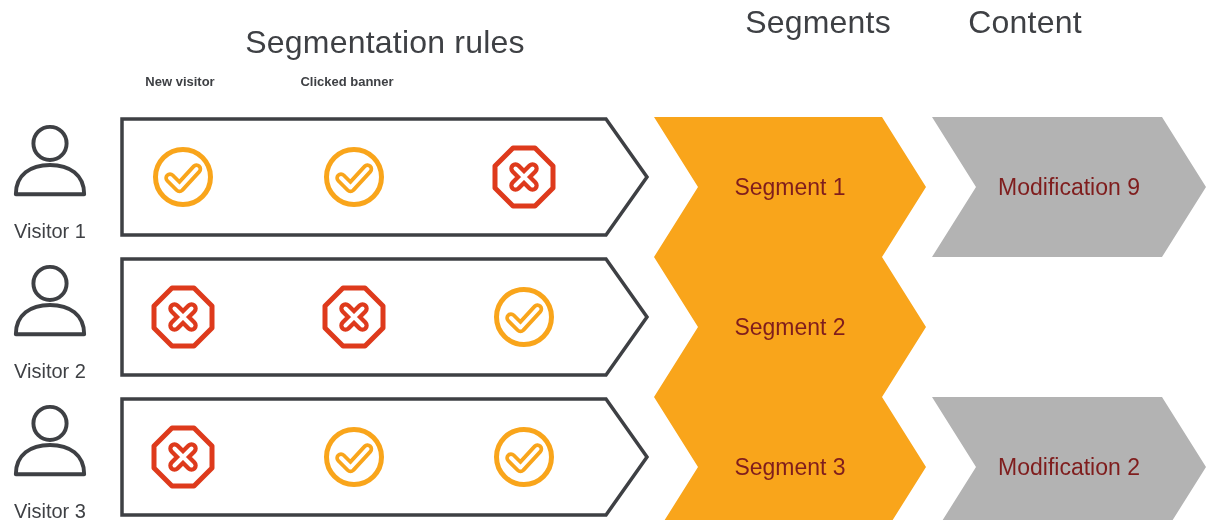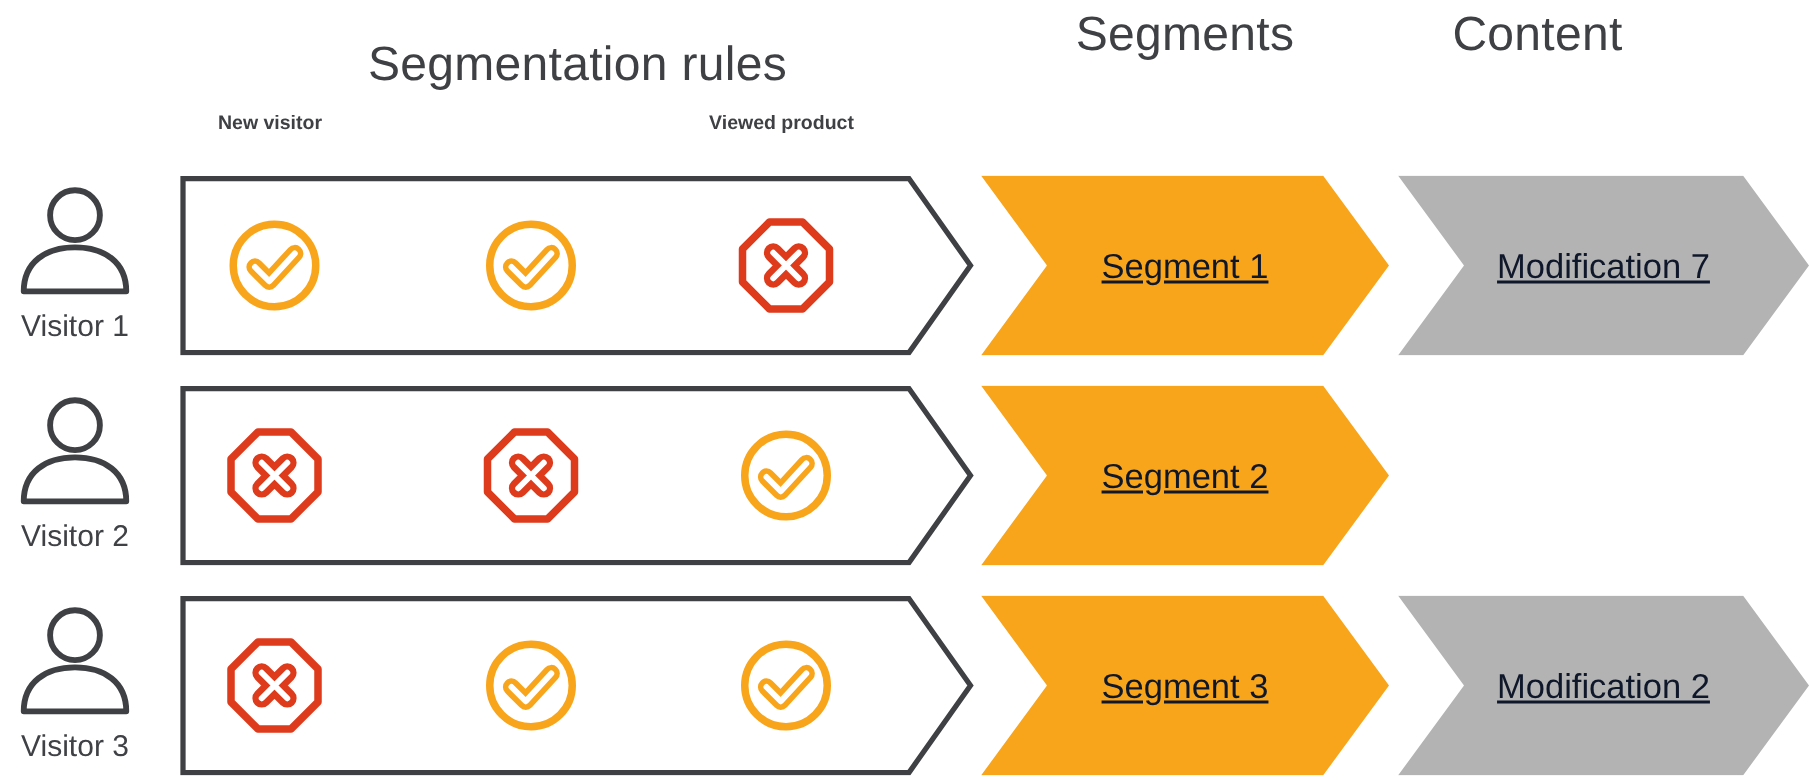--- a/index.html
+++ b/index.html
@@ -9,64 +9,64 @@
     position:relative; width:1206px; height:520px; background:#ffffff;
     overflow:hidden; color:#3E4044;
   }
   
   .main-title {
     position:absolute; top:0; height:44px; line-height:44px;
     font-size:32px; font-weight:400; text-align:center; color:#3E4044;
     letter-spacing:0.2px;
   }
   .title-rules   { left:120px; width:530px;margin-top:20px; }
-  .title-segments{ left:654px; width:272px; }
+  .title-segments{ left:682px; width:272px; }
   .title-content { left:888px; width:274px; }
   .col-head {
     position:absolute; top:74px; transform:translateX(-50%);
     font-size:13px; font-weight:700; color:#3E4044; white-space:nowrap;
   }
   
   .row { position:absolute; left:0; width:1206px; height:120px; }
   .row-1 { top:117px; } .row-2 { top:257px; } .row-3 { top:397px; }
 
   .visitor { position:absolute; left:0; top:0; width:100px; height:120px; text-align:center; }
   .visitor svg { display:block; margin:2px auto 0; }
-  .visitor-label { font-size:20px; color:#3F4145; margin-top:2px; white-space:nowrap; }
+  .visitor-label { font-size:20px; color:#3F4145; margin-top:15px; white-space:nowrap; }
 
   .rulebox { position:absolute; left:120px; top:0; }
   .rule-icon { position:absolute; top:28px; width:64px; height:64px; }
   .rule-pos-0 { left:151px; } .rule-pos-1 { left:322px; } .rule-pos-2 { left:492px; }
   .rule-icon svg { display:block; }
 
   .chev {
-    position:absolute; top:0; height:120px;
+    position:absolute; top:0; height:140px;
     display:flex; align-items:center; justify-content:center;
-    font-size:23px; color:#0f172a;text-decoration:underline;
+    font-size:23px; color:#7f1d1d;
   }
   .chev-segment {
     left:654px; width:272px; background:#F9A51B;
     clip-path:polygon(0 0, calc(100% - 44px) 0, 100% 50%, calc(100% - 44px) 100%, 0 100%, 44px 50%);
   }
   .chev-mod {
     left:932px; width:274px; background:#B3B3B3;
     clip-path:polygon(0 0, calc(100% - 44px) 0, 100% 50%, calc(100% - 44px) 100%, 0 100%, 44px 50%);
   }
 </style>
 </head>
 <body>
 
 <div class="canvas">
 
   <div class="main-title title-rules">Segmentation rules</div>
   <div class="main-title title-segments">Segments</div>
   <div class="main-title title-content">Content</div>
 
   <div class="col-head" style="left:180px">New visitor</div>
-  <div class="col-head" style="left:521px">Viewed product</div>
+  <div class="col-head" style="left:347px">Clicked banner</div>
 
   <div class="row row-1">
     <div class="visitor">
       <span><svg width="82" height="86" viewBox="0 0 84 88">
     <circle cx="42" cy="25" r="17" fill="none" stroke="#3E4044" stroke-width="4"></circle>
     <path d="M7 77 C7 57 22 47 42 47 C62 47 77 57 77 77 Z" fill="none" stroke="#3E4044" stroke-width="4" stroke-linejoin="round"></path>
   </svg></span>
       <div class="visitor-label">Visitor 1</div>
     </div>
     <svg class="rulebox" width="530" height="120" viewBox="0 0 530 120">
@@ -90,21 +90,21 @@
         <svg width="64" height="64" viewBox="0 0 64 64">
     <polygon points="21,3 43,3 61,21 61,43 43,61 21,61 3,43 3,21" fill="none" stroke="#DE3A1C" stroke-width="5" stroke-linejoin="round"></polygon>
     <path d="M23.5 23.5 L40.5 40.5 M40.5 23.5 L23.5 40.5" fill="none" stroke="#DE3A1C" stroke-width="12.5" stroke-linecap="round"></path>
     <path d="M23.5 23.5 L40.5 40.5 M40.5 23.5 L23.5 40.5" fill="none" stroke="#ffffff" stroke-width="4" stroke-linecap="round"></path>
   </svg>
       </span>
     <div class="chev chev-segment">
       <span>Segment 1</span>
     </div>
     <div class="chev chev-mod">
-      <span>Modification 7</span>
+      <span>Modification 9</span>
     </div>
   </div>
 
   <div class="row row-2">
     <div class="visitor">
       <span><svg width="82" height="86" viewBox="0 0 84 88">
     <circle cx="42" cy="25" r="17" fill="none" stroke="#3E4044" stroke-width="4"></circle>
     <path d="M7 77 C7 57 22 47 42 47 C62 47 77 57 77 77 Z" fill="none" stroke="#3E4044" stroke-width="4" stroke-linejoin="round"></path>
   </svg></span>
       <div class="visitor-label">Visitor 2</div>

